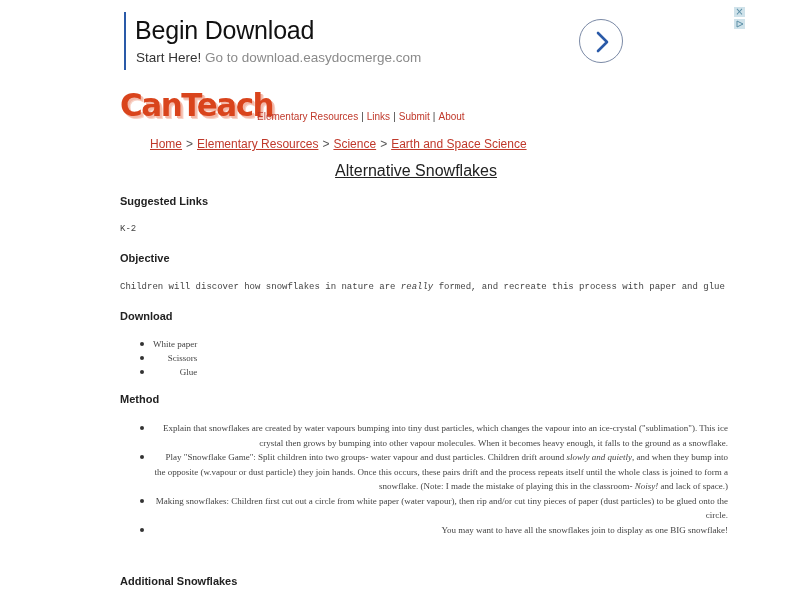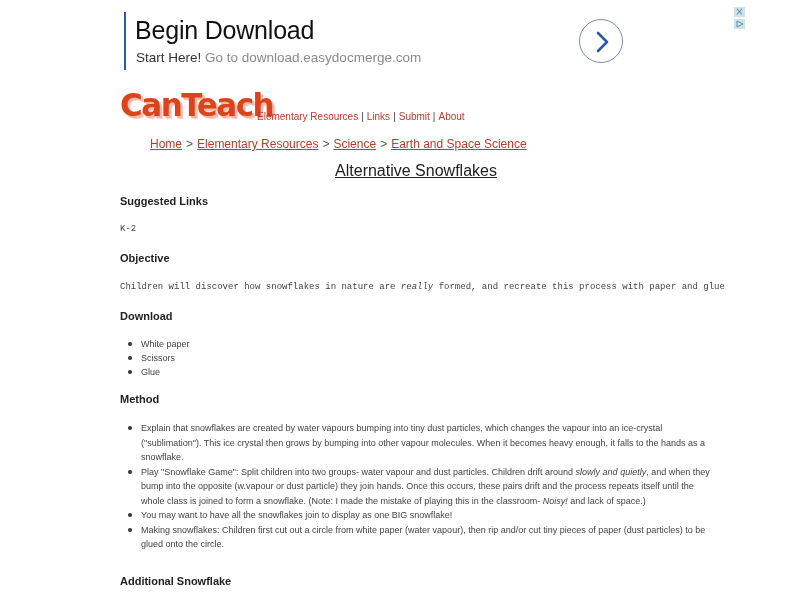--- a/index.html
+++ b/index.html
@@ -19,21 +19,21 @@
     .topnav { position:absolute; left:257px; top:111px; font-family:"Liberation Sans", sans-serif; font-size:10px; color:#444; white-space:nowrap; }
     .topnav a { color:#c0392b; text-decoration:none; }
     .topnav .sep { color:#444; margin:0 3px; }
     .crumb { position:absolute; left:120px; top:137px; font-family:"Liberation Sans", sans-serif; font-size:12px; color:#555; white-space:nowrap;margin-left:30px; }
     .crumb a { color:#c0392b; text-decoration:underline; }
     .crumb .gt { margin:0 4px; color:#555; }
 
     .title { position:absolute; left:16px; width:800px; top:162px; text-align:center; font-family:"Liberation Sans", sans-serif; font-size:16px; color:#222; text-decoration:underline; }
     .h { position:absolute; left:120px; font-family:"Liberation Sans", sans-serif; font-weight:bold; font-size:11px; color:#222; }
     .p { position:absolute; left:120px; font-family:Liberation Mono, monospace; font-size:9px; color:#444; white-space:nowrap; }
-    ul.list { position:absolute; left:108px; margin:0; padding:0 0 0 33px; font-family:Liberation Sans, sans-serif; font-size:9px; color:#444; list-style:none; }
+    ul.list { position:absolute; left:120px; margin:0; padding:0 0 0 33px; font-family:Liberation Serif, serif; font-size:9px; color:#444; list-style:none;text-align:right; }
     ul.list li { position:relative; line-height:14px; }
     ul.list li::before { content:""; position:absolute; left:-13px; top:5px; width:4px; height:4px; border-radius:50%; background:#333; }
     ul.method { width:575px; }
     ul.method li { line-height:14.5px; white-space:normal; }
     em { font-style:italic; }
   </style>
 </head>
 <body>
 
 <div class="ad">
@@ -71,19 +71,19 @@
 
 <div class="h" style="top:310px">Download</div>
 <ul class="list" style="top:337px">
   <li>White paper</li>
   <li>Scissors</li>
   <li>Glue</li>
 </ul>
 
 <div class="h" style="top:393px">Method</div>
 <ul class="list method" style="top:421px">
-  <li>Explain that snowflakes are created by water vapours bumping into tiny dust particles, which changes the vapour into an ice-crystal ("sublimation"). This ice crystal then grows by bumping into other vapour molecules. When it becomes heavy enough, it falls to the hands as a snowflake.</li>
+  <li>Explain that snowflakes are created by water vapours bumping into tiny dust particles, which changes the vapour into an ice-crystal ("sublimation"). This ice crystal then grows by bumping into other vapour molecules. When it becomes heavy enough, it falls to the ground as a snowflake.</li>
   <li><span>Play "Snowflake Game": Split children into two groups- water vapour and dust particles. Children drift around </span><em>slowly and quietly</em><span>, and when they bump into the opposite (w.vapour or dust particle) they join hands. Once this occurs, these pairs drift and the process repeats itself until the whole class is joined to form a snowflake. (Note: I made the mistake of playing this in the classroom- </span><em>Noisy!</em><span> and lack of space.)</span></li>
+  <li>Making snowflakes: Children first cut out a circle from white paper (water vapour), then rip and/or cut tiny pieces of paper (dust particles) to be glued onto the circle.</li>
   <li>You may want to have all the snowflakes join to display as one BIG snowflake!</li>
-  <li>Making snowflakes: Children first cut out a circle from white paper (water vapour), then rip and/or cut tiny pieces of paper (dust particles) to be glued onto the circle.</li>
 </ul>
 
-<div class="h" style="top:575px">Additional Snowflake</div>
+<div class="h" style="top:575px">Additional Snowflakes</div>
 
 </body></html>

